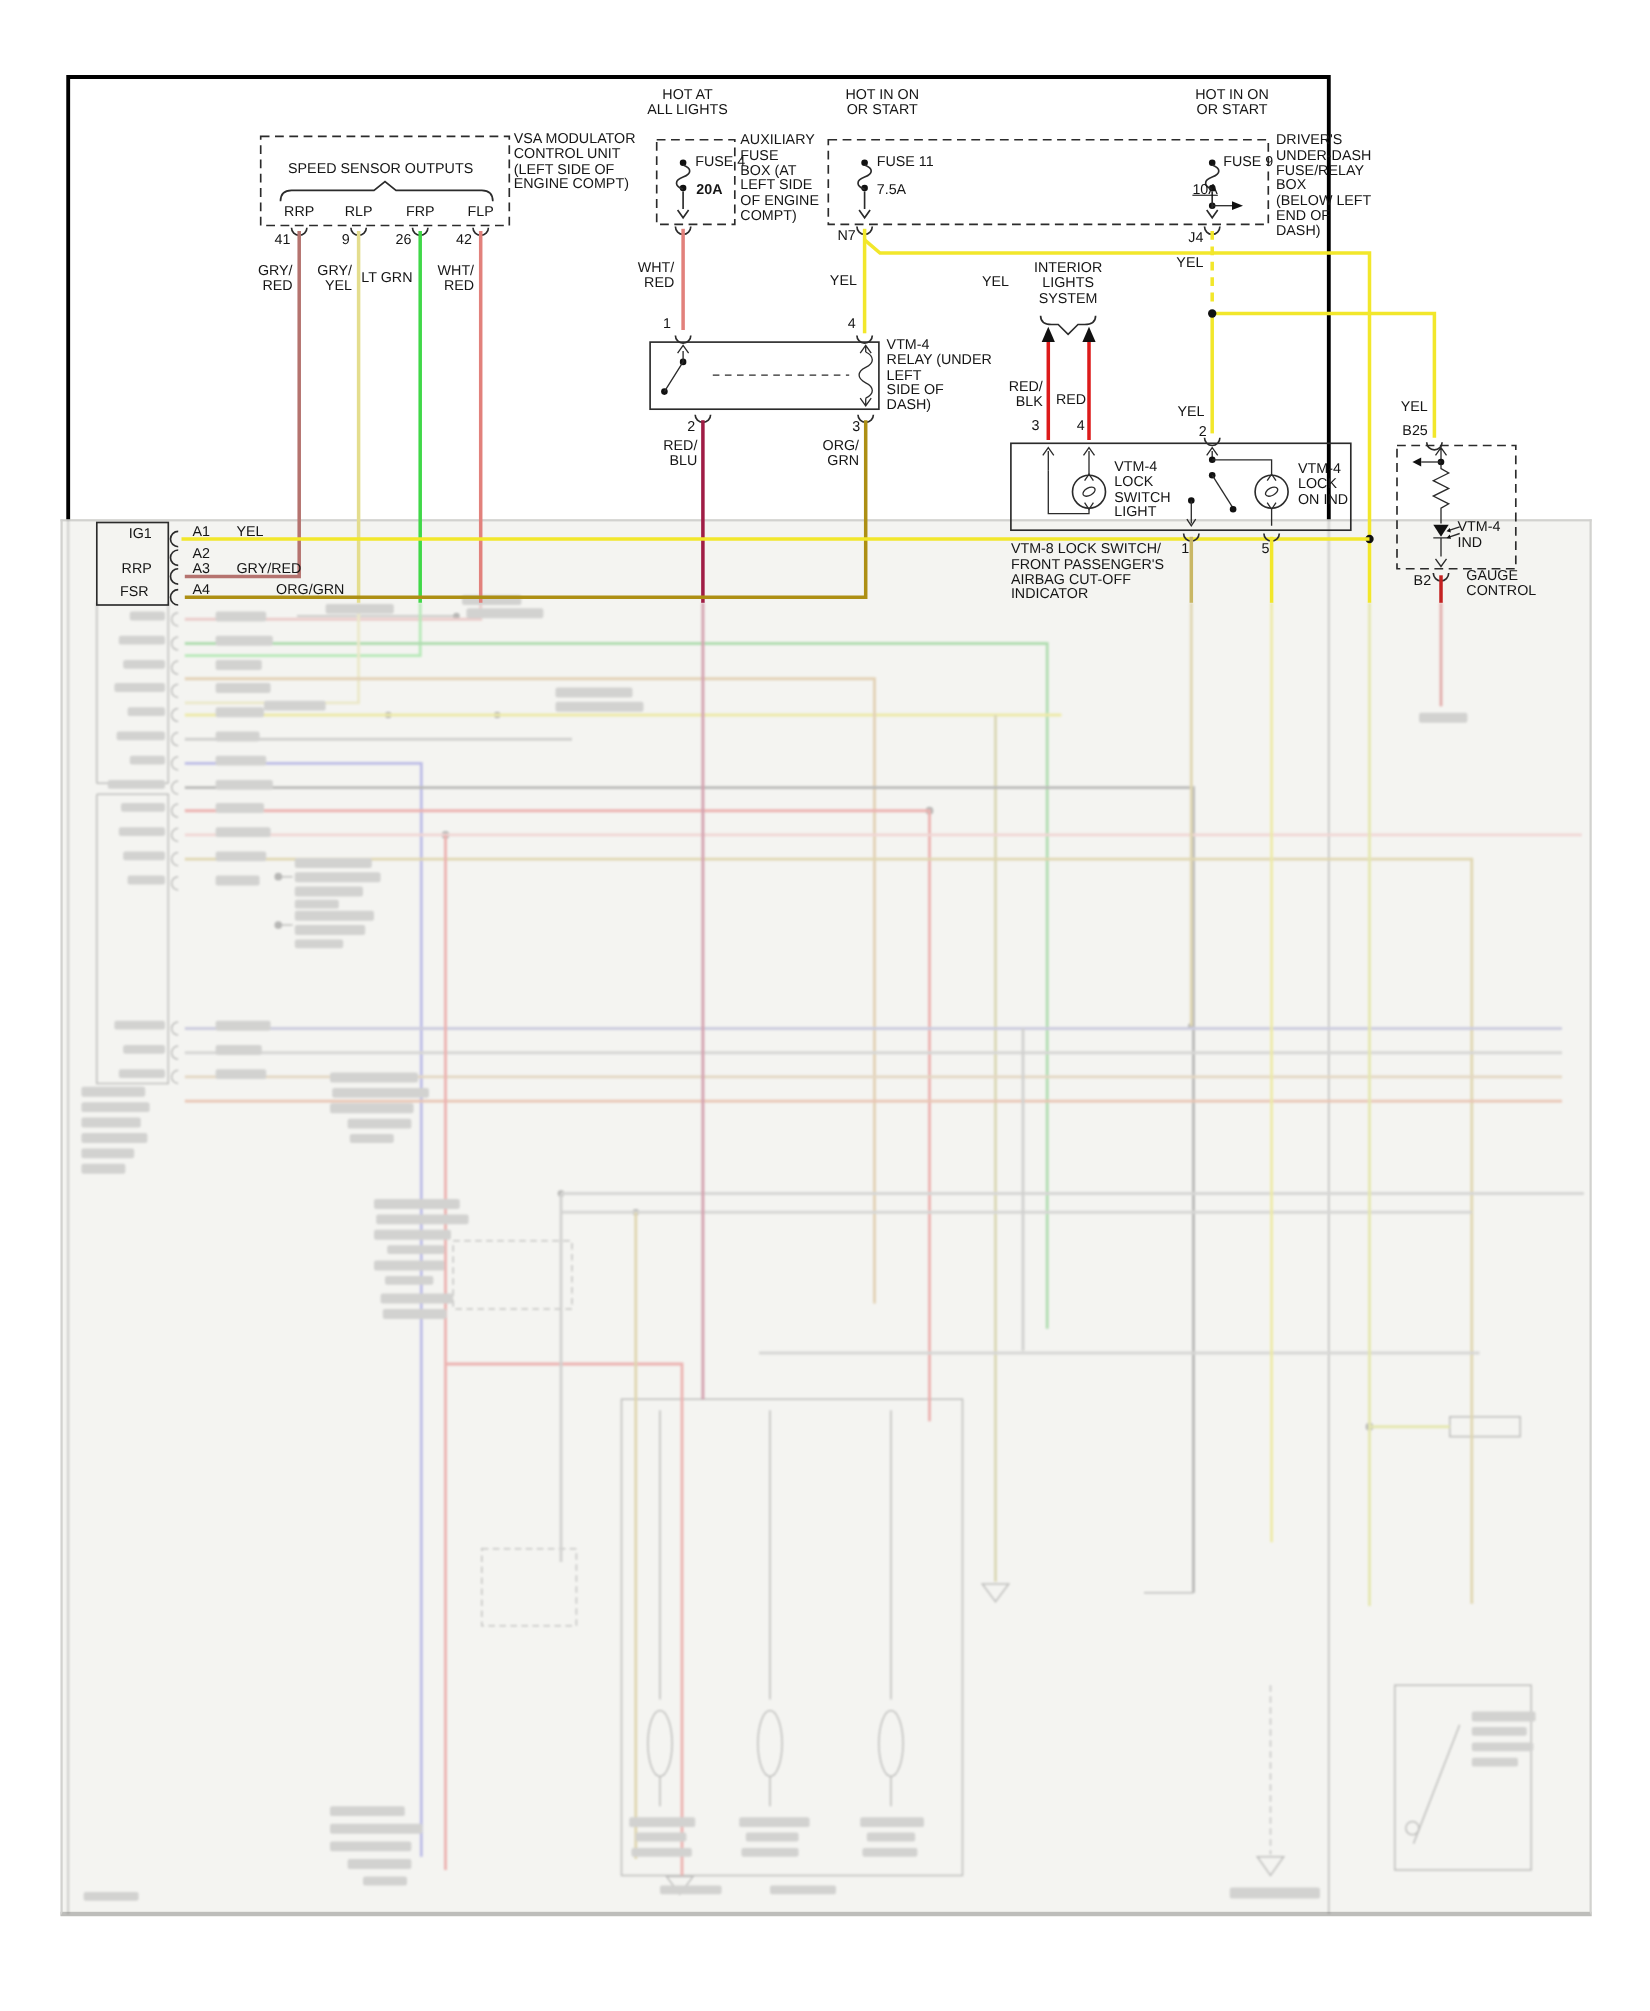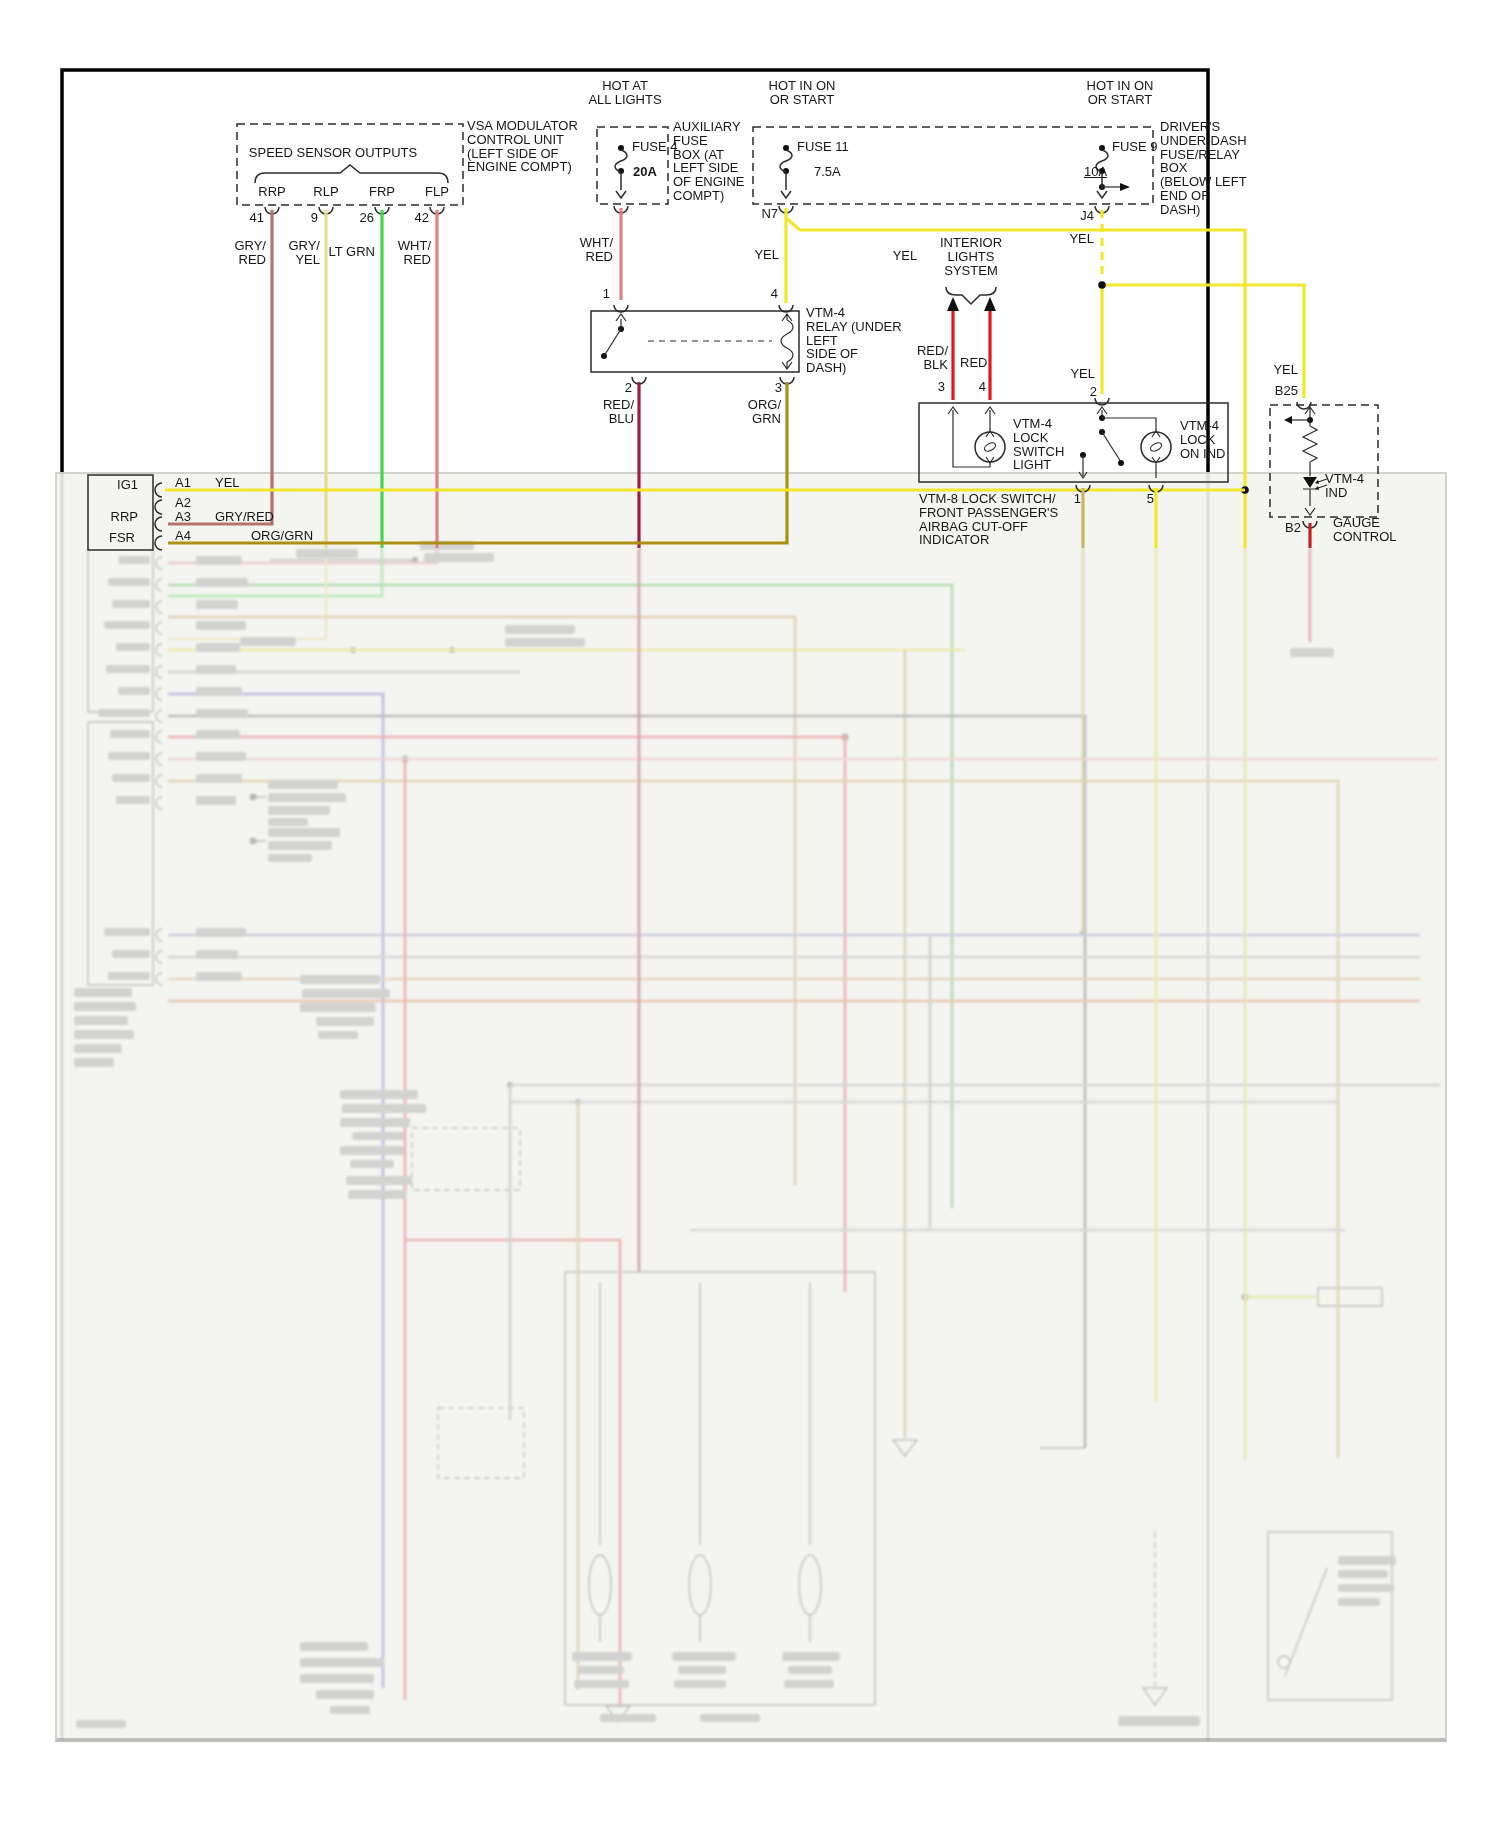--- a/index.html
+++ b/index.html
@@ -346,21 +346,21 @@
       <path class="st" d="M1303,521 A7,7 0 0 0 1317,521"></path>
       <path class="w redb" d="M1310,523 V548"></path>
     </g>
   </svg>
 
   <div class="labels">
     <div class="lbl" style="left:467px;top:119px;">VSA MODULATOR
 CONTROL UNIT
 (LEFT SIDE OF
 ENGINE COMPT)</div>
-    <div class="lbl c" style="left:220px;top:146px;width:226px;text-align:center;">SPEED SENSOR OUTPUTS</div>
+    <div class="lbl c" style="left:233px;top:146px;width:226px;text-align:center;">SPEED SENSOR OUTPUTS</div>
     <div class="lbl c" style="left:247px;top:185px;width:50px;">RRP</div>
     <div class="lbl c" style="left:301px;top:185px;width:50px;">RLP</div>
     <div class="lbl c" style="left:357px;top:185px;width:50px;">FRP</div>
     <div class="lbl c" style="left:412px;top:185px;width:50px;">FLP</div>
     <div class="lbl r" style="right:1236px;top:211px;">41</div>
     <div class="lbl r" style="right:1182px;top:211px;">9</div>
     <div class="lbl r" style="right:1126px;top:211px;">26</div>
     <div class="lbl r" style="right:1071px;top:211px;">42</div>
     <div class="lbl r" style="right:1234px;top:239px;">GRY/
 RED</div>
@@ -379,21 +379,21 @@
 BOX (AT
 LEFT SIDE
 OF ENGINE
 COMPT)</div>
     <div class="lbl r" style="right:887px;top:236px;">WHT/
 RED</div>
 
     <div class="lbl c" style="left:760px;top:79px;width:84px;">HOT IN ON
 OR START</div>
     <div class="lbl" style="left:797px;top:140px;text-align:center;">FUSE 11</div>
-    <div class="lbl" style="left:797px;top:165px;margin-left:17px;">7.5A</div>
+    <div class="lbl" style="left:797px;top:165px;">7.5A</div>
     <div class="lbl r" style="right:722px;top:207px;">N7</div>
     <div class="lbl c" style="left:1078px;top:79px;width:84px;">HOT IN ON
 OR START</div>
     <div class="lbl" style="left:1112px;top:140px;">FUSE 9</div>
     <div class="lbl" style="left:1084px;top:165px;text-decoration:underline;">10A</div>
     <div class="lbl r" style="right:406px;top:209px;">J4</div>
     <div class="lbl" style="left:1160px;top:120px;">DRIVER'S
 UNDER-DASH
 FUSE/RELAY
 BOX

